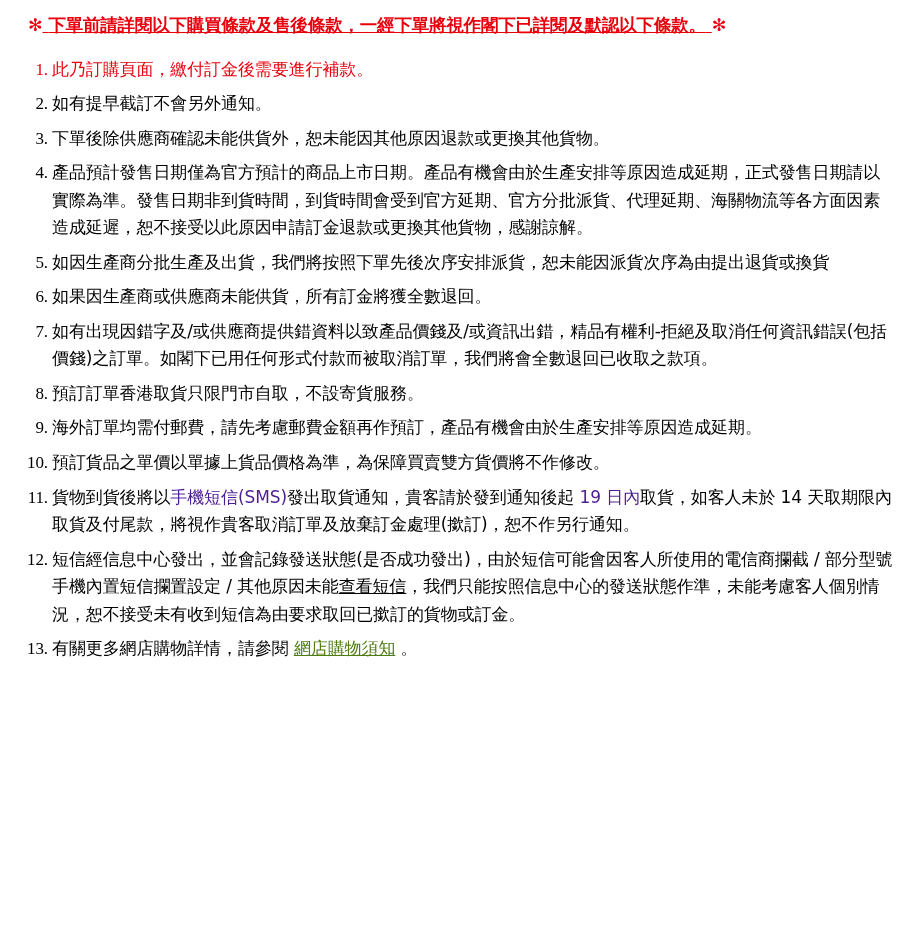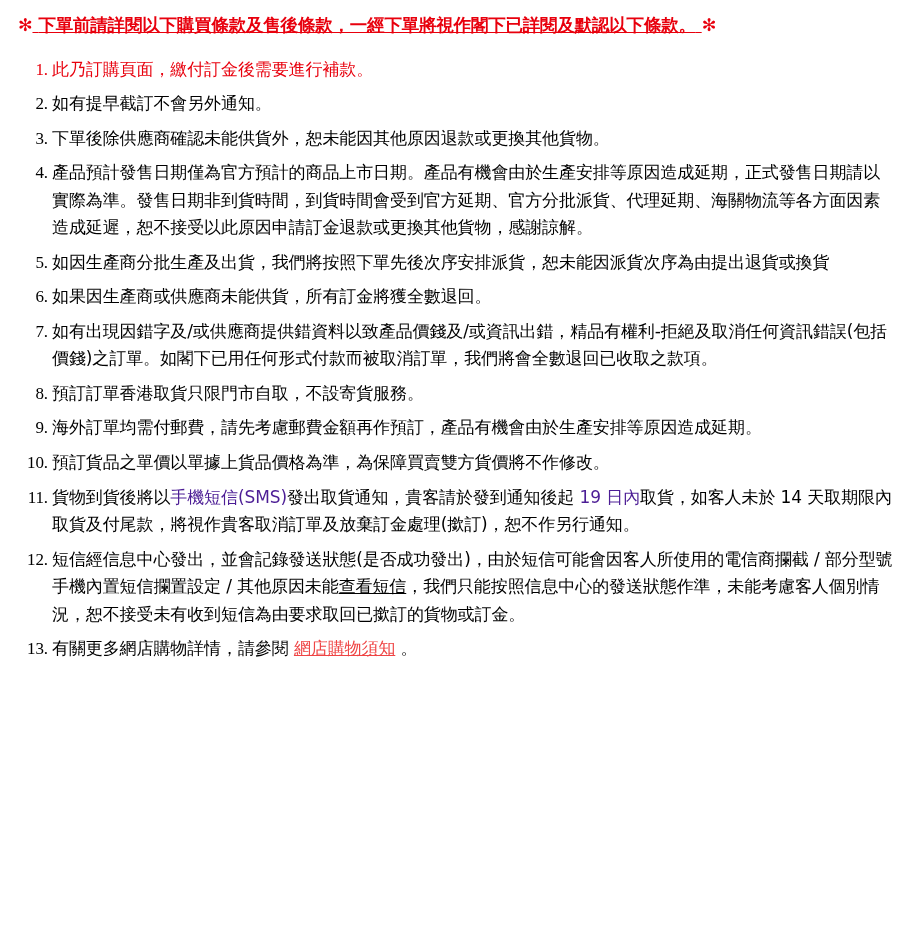--- a/index.html
+++ b/index.html
@@ -18,21 +18,21 @@
     box-sizing: border-box;
     padding: 14px 12px 10px 10px;
   }
   .notice {
     color: #e8000d;
     font-weight: bold;
     font-size: 17.5px;
     line-height: 1.35;
     text-decoration: underline;
     letter-spacing: -0.2px;
-    margin: 0 0 18px 8px;
+    margin: 0 0 18px 18px;
     white-space: nowrap;
   }
   .notice .star {
     text-decoration: none;
     display: inline-block;
   }
   .section-title {
     font-size: 18px;
     font-weight: bold;
     color: #000000;
@@ -72,21 +72,21 @@
     color: #e8000d;
   }
   .u-red {
     color: #4c1d95;
     font-weight: normal;
   }
   .u-black {
     text-decoration: underline;
   }
   .link {
-    color: #ef4444;
+    color: #4d7c0f;
   }
 </style>
 </head>
 <body>
 
 <div class="page">
 
   <div class="notice">
     <span class="star">✻</span>
     <span>下單前請詳閱以下購買條款及售後條款，一經下單將視作閣下已詳閱及默認以下條款。</span>

